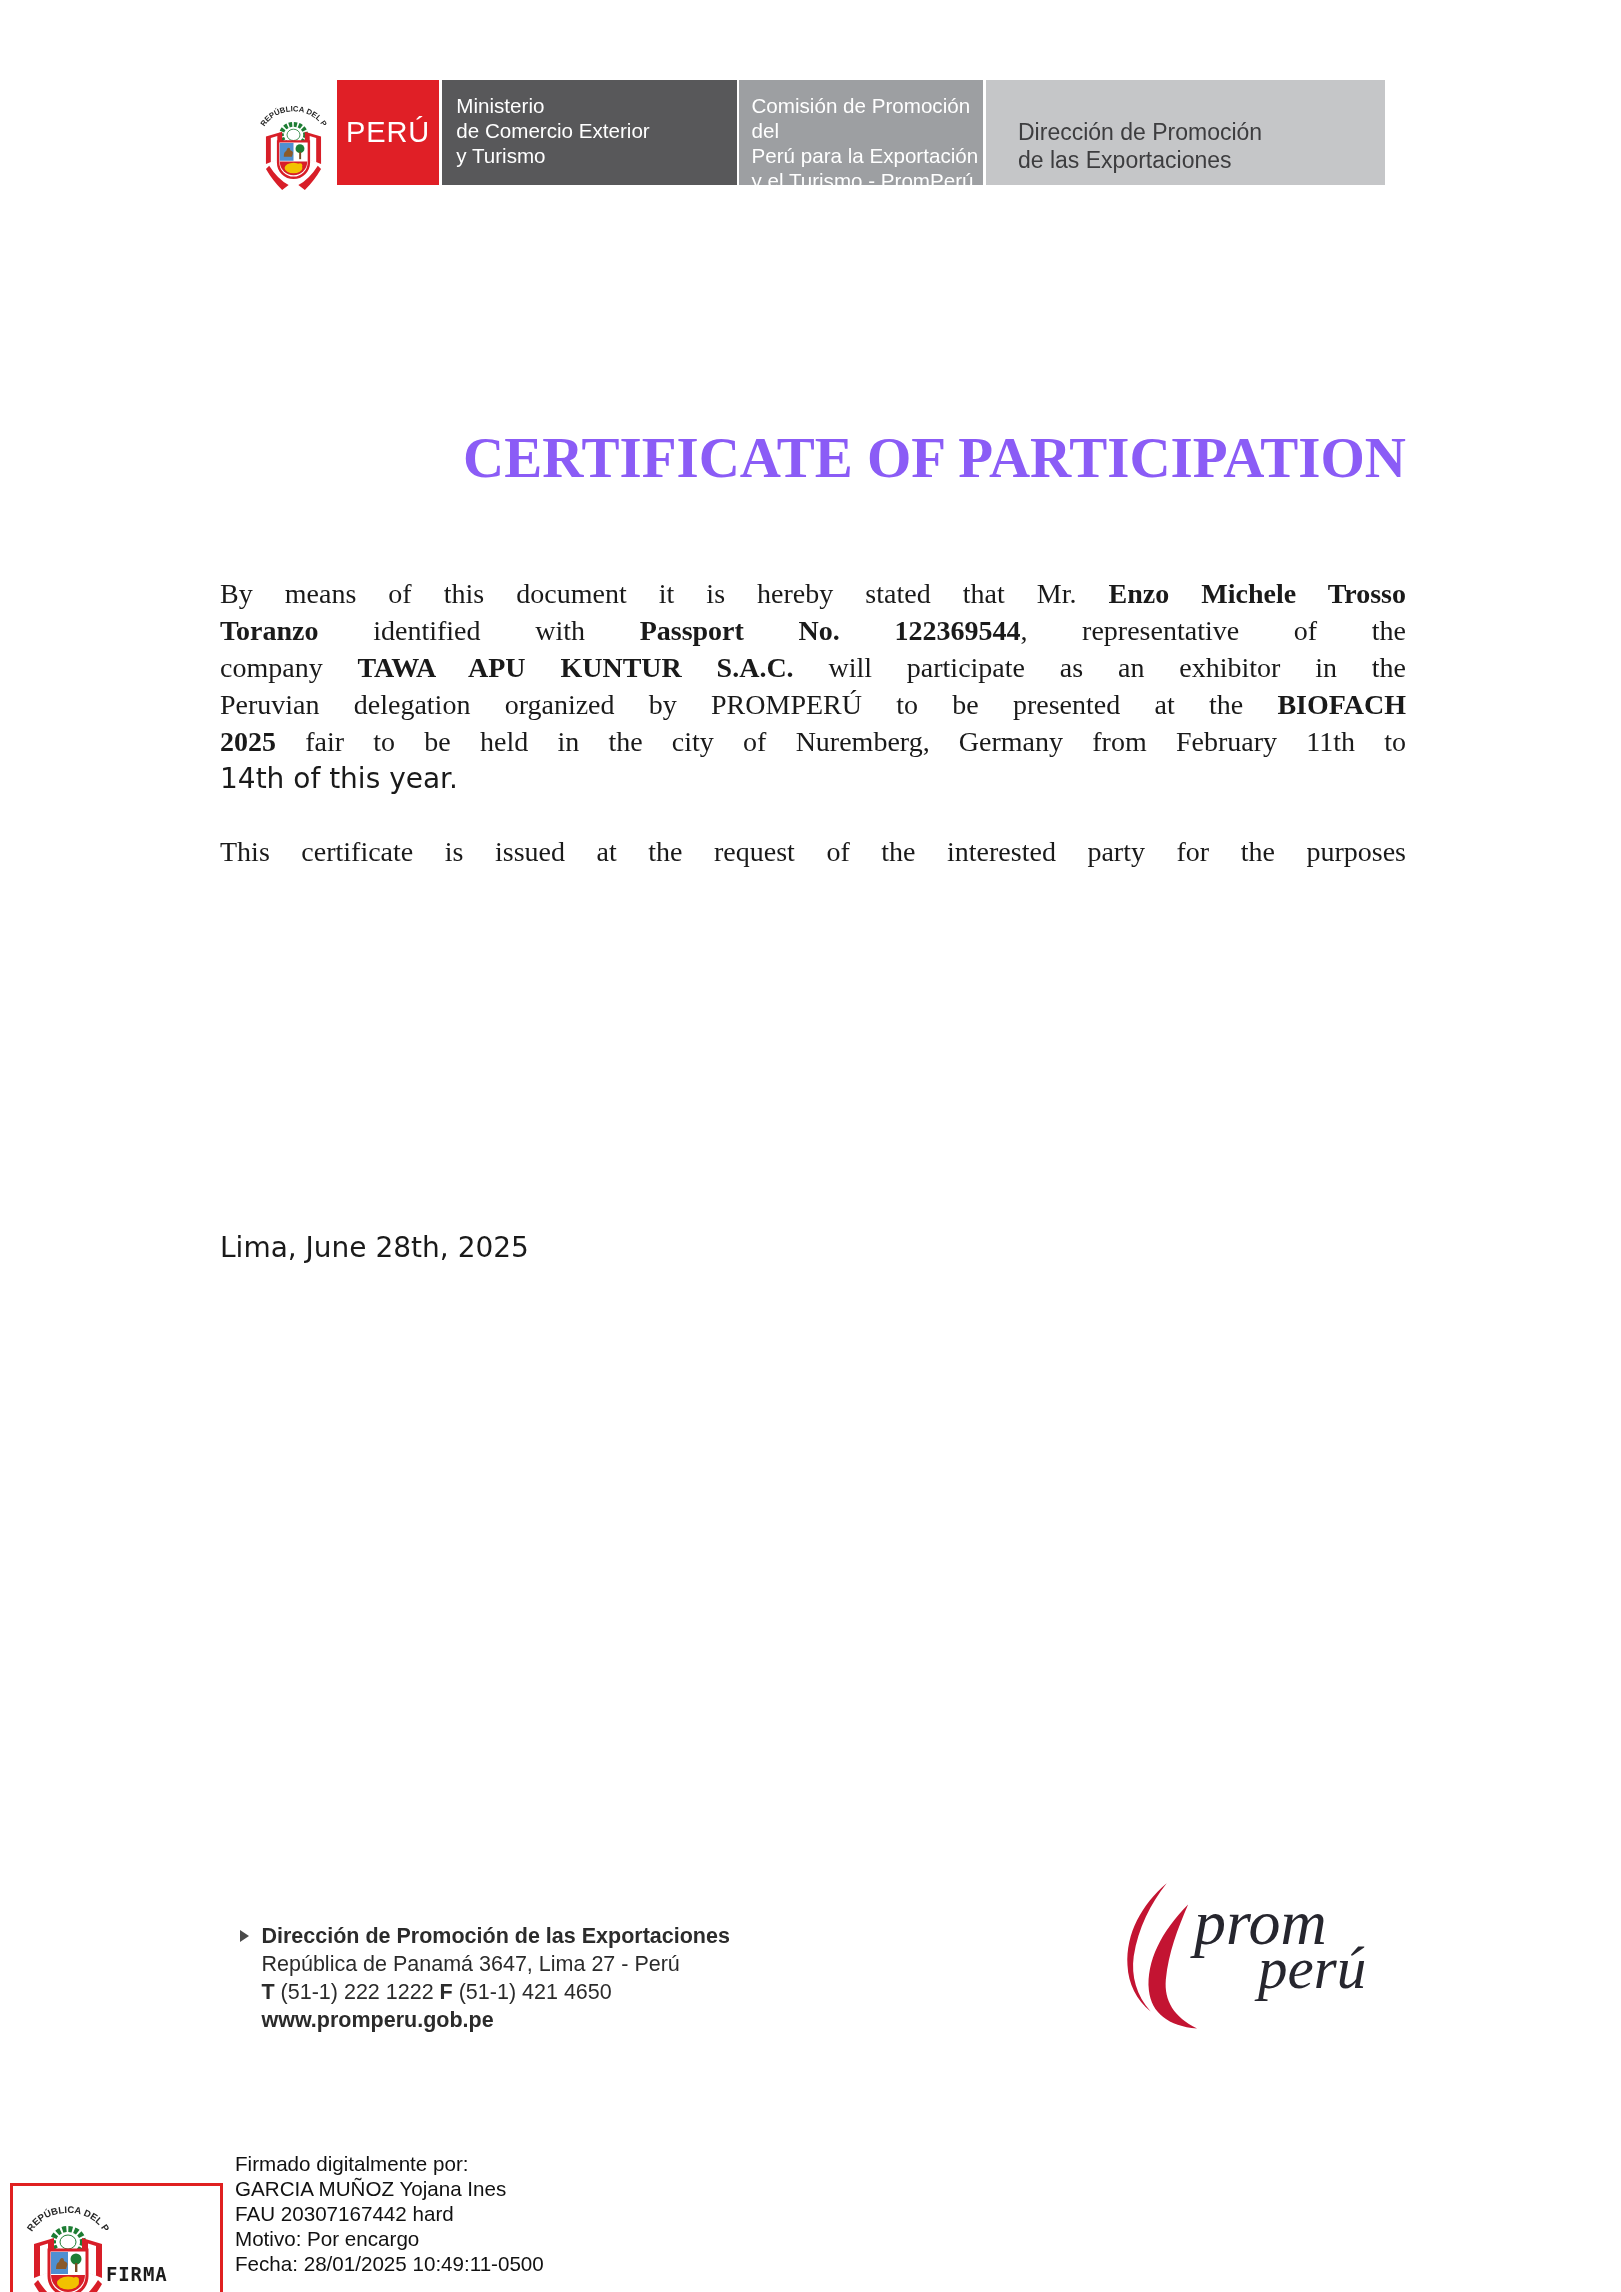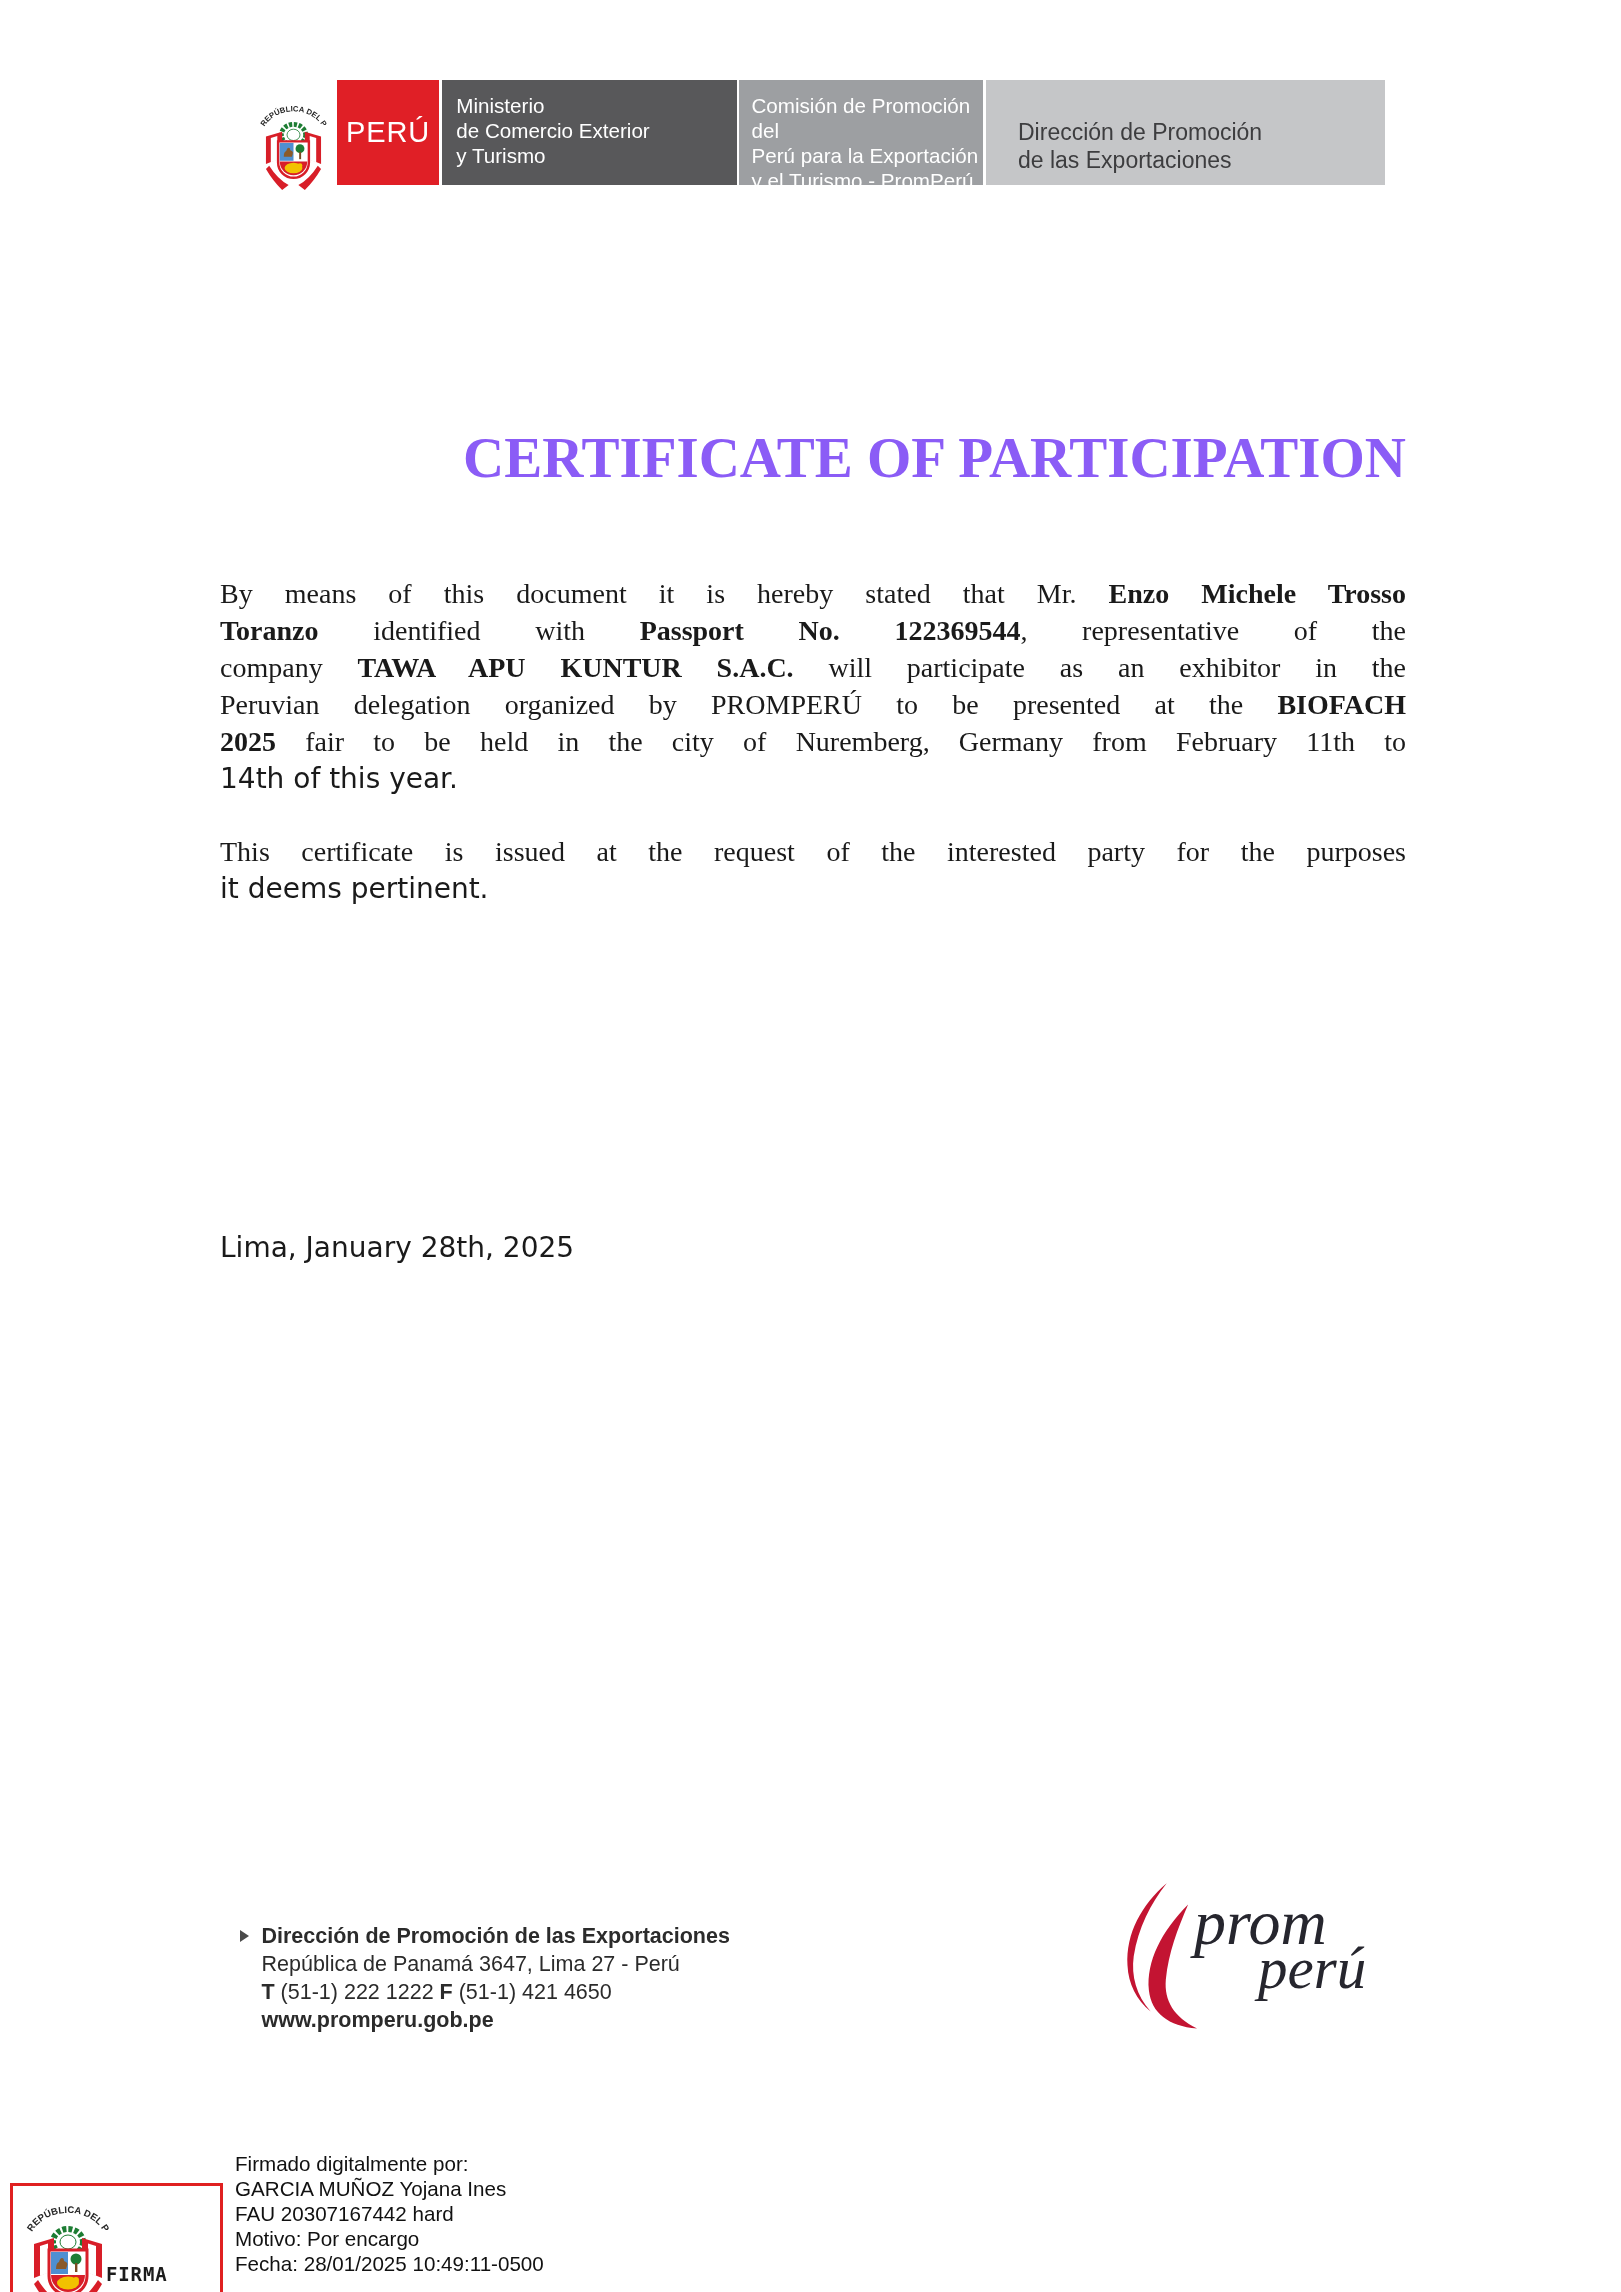--- a/index.html
+++ b/index.html
@@ -124,24 +124,23 @@
   <div class="jline"><span>By means of this document it is hereby stated that Mr. </span><span class="b">Enzo Michele Trosso</span></div>
   <div class="jline"><span class="b">Toranzo</span><span> identified with </span><span class="b">Passport No. 122369544</span><span>, representative of the</span></div>
   <div class="jline"><span>company </span><span class="b">TAWA APU KUNTUR S.A.C.</span><span> will participate as an exhibitor in the</span></div>
   <div class="jline"><span>Peruvian delegation organized by PROMPERÚ to be presented at the </span><span class="b">BIOFACH</span></div>
   <div class="jline"><span class="b">2025</span><span> fair to be held in the city of Nuremberg, Germany from February 11th to</span></div>
   <div class="lline"><span>14th of this year.</span></div>
 </div>
 
 <div class="abs para" style="top:833px">
   <div class="jline"><span>This certificate is issued at the request of the interested party for the purposes</span></div>
-  <div class="lline"><span>it deems pertinent.</span></div>
 </div>
 
-<div class="abs dateline">Lima, January 28th, 2025</div>
+<div class="abs dateline">Lima, June 28th, 2025</div>
 
 <div class="abs foot">
   <div class="row first b">Dirección de Promoción de las Exportaciones</div>
   <div class="row">República de Panamá 3647, Lima 27 - Perú</div>
   <div class="row"><span class="b">T</span><span> (51-1) 222 1222  </span><span class="b">F</span><span> (51-1) 421 4650</span></div>
   <div class="row b">www.promperu.gob.pe</div>
 </div>
 
 <div class="abs pplogo">
   <svg class="swoosh" width="107" height="148" viewBox="0 0 120 165">

